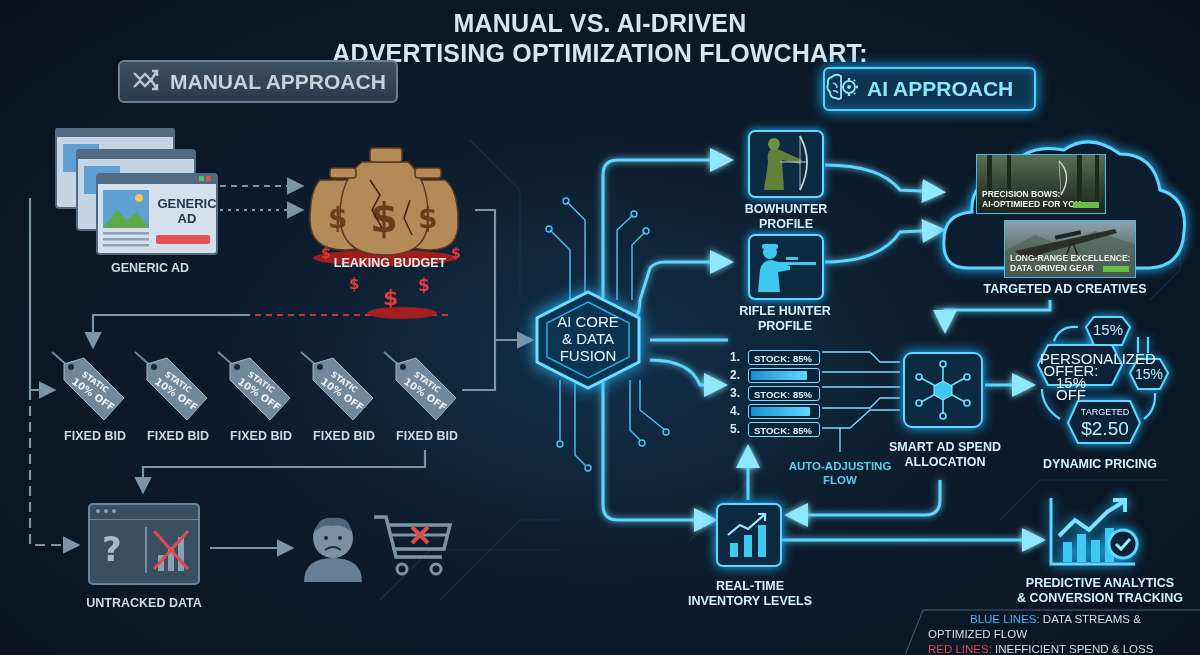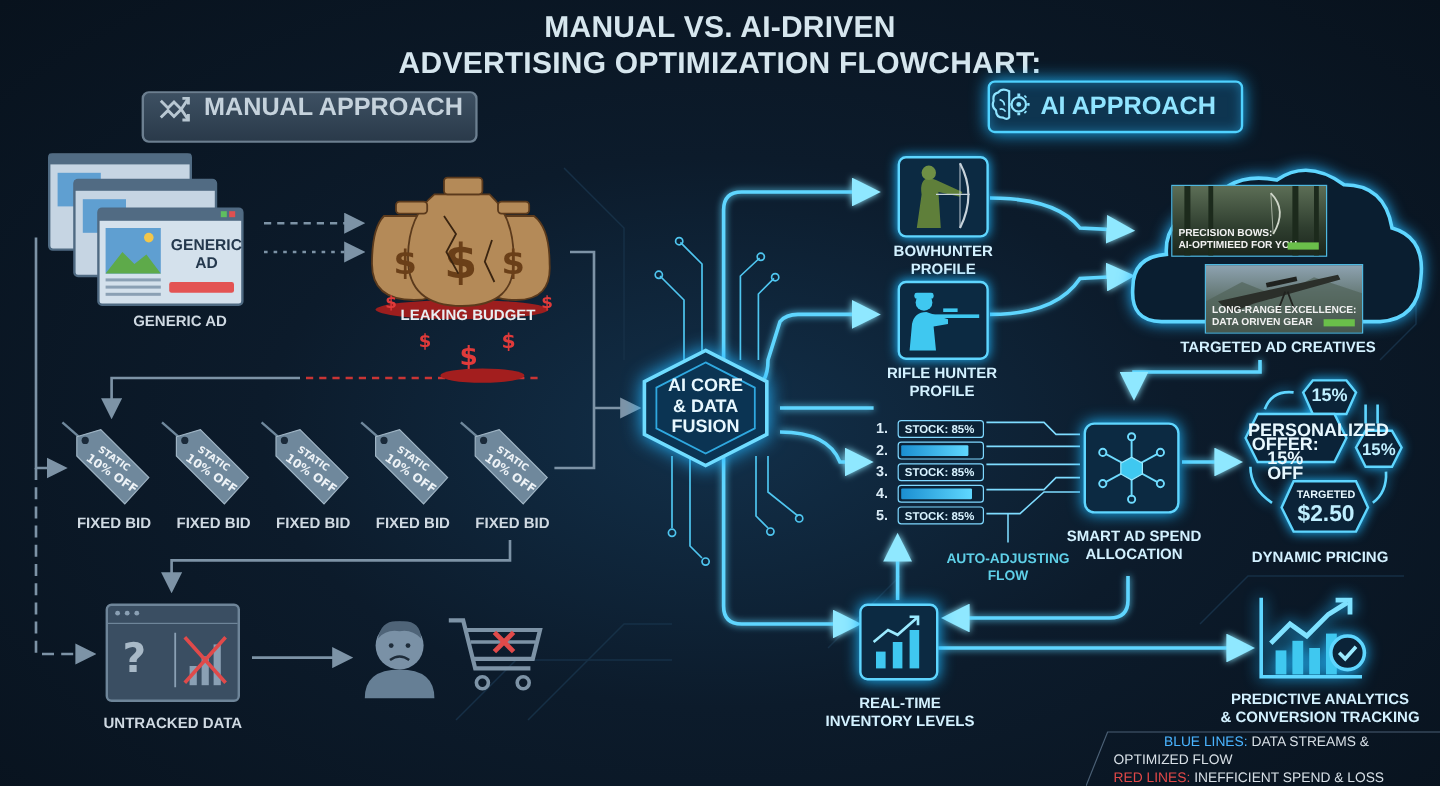--- a/index.html
+++ b/index.html
@@ -3,33 +3,33 @@
 <meta charset="utf-8">
 <style>
   html,body{margin:0;padding:0;}
   body{width:1200px;height:655px;overflow:hidden;background:#0b1623;font-family:"Liberation Sans",sans-serif;}
   #stage{position:relative;width:1200px;height:655px;background:radial-gradient(ellipse at 50% 55%,#12304a 0%,#0c1b2b 45%,#08121d 100%);overflow:hidden;}
   svg.layer{position:absolute;left:0;top:0;width:1200px;height:655px;}
   .abs{position:absolute;}
   .title{position:absolute;left:0;width:1200px;top:8px;text-align:center;color:#d6e6ee;font-weight:bold;font-size:25px;line-height:30px;letter-spacing:0.2px;}
   .lbl{position:absolute;color:#cfd9e2;font-weight:bold;font-size:12.5px;text-align:center;line-height:15px;text-transform:uppercase;}
   .lbl-ai{color:#d3f1ff;}
-  .pill-manual{position:absolute;left:118px;top:76px;width:280px;height:43px;border:2px solid #6c7f90;border-radius:6px;background:linear-gradient(#3d5062,#2a3a4a);box-sizing:border-box;display:flex;align-items:flex-start;gap:10px;padding-left:12px;}
+  .pill-manual{position:absolute;left:118px;top:60px;width:280px;height:43px;border:2px solid #6c7f90;border-radius:6px;background:linear-gradient(#3d5062,#2a3a4a);box-sizing:border-box;display:flex;align-items:center;gap:10px;padding-left:12px;}
   .pill-manual span.t{color:#c5d2dc;font-weight:bold;font-size:21px;}
   .pill-ai{position:absolute;left:823px;top:67px;width:213px;height:44px;border:2px solid #4fd2ff;border-radius:6px;background:#0e3550;box-sizing:border-box;display:flex;align-items:center;gap:8px;box-shadow:0 0 14px #1fb8ff,inset 0 0 10px #1b6d98;}
   .pill-ai span.t{color:#8fe4ff;font-weight:bold;font-size:21px;}
   .stock{position:absolute;left:748px;width:72px;height:15px;border:1.5px solid #7fd8ff;border-radius:3px;background:#0b2236;color:#d8f3ff;font-size:9.5px;font-weight:bold;line-height:15px;padding-left:5px;box-sizing:border-box;}
   .bar{position:absolute;left:748px;width:72px;height:15px;border:1.5px solid #7fd8ff;border-radius:3px;background:#0b2236;box-sizing:border-box;}
   .bar i{position:absolute;left:2px;top:2px;bottom:2px;width:80%;background:linear-gradient(90deg,#1b8fd1,#5fd8ff);border-radius:1px;}
   .num{position:absolute;left:730px;color:#d8eaf5;font-size:12px;font-weight:bold;}
   .legend{position:absolute;left:920px;top:612px;width:280px;height:43px;}
   .legend div{font-size:11.5px;color:#d7dfe6;line-height:15px;margin-left:8px;}
   .legend .b{color:#4ab4ff;margin-left:42px;}
   .legend .r{color:#e04848;}
-  .hexlbl{position:absolute;text-align:center;color:#e8f8ff;font-weight:bold;}
+  .hexlbl{position:absolute;text-align:center;color:#e8f8ff;font-weight:normal;}
   .adcard{position:absolute;border:1.5px solid #4fb8e0;overflow:hidden;box-sizing:border-box;}
   .adcard .txt{position:absolute;left:5px;bottom:4px;color:#f1f1f1;font-weight:bold;font-size:8.5px;line-height:10px;}
   .adcard .btn{position:absolute;right:6px;bottom:5px;width:26px;height:6px;background:#6abf4a;}
 </style>
 </head>
 <body>
 
 <div id="stage">
 
   <svg class="layer" viewBox="0 0 1200 655">
@@ -145,21 +145,21 @@
             <path d="M31 15 L33 15"></path>
             <path d="M17 15 L18 15"></path>
             <path d="M29 9 L30 8"></path>
             <path d="M29 21 L30 22"></path>
           </g>
         </svg>
     </span>
     <span class="t">AI APPROACH</span>
   </div>
 
-  <div class="abs" style="left:40px;top:128px;width:170px;height:130px;text-decoration:underline;">
+  <div class="abs" style="left:55px;top:128px;width:170px;height:130px;text-decoration:underline;">
     <svg width="170" height="130" viewBox="0 0 170 130">
       <g>
         <rect x="1" y="0" width="118" height="80" rx="3" fill="#c6d5e3" stroke="#4f6a82" stroke-width="2"></rect>
         <rect x="1" y="0" width="118" height="9" fill="#516b83"></rect>
         <rect x="8" y="16" width="36" height="28" fill="#5f9fd1"></rect>
       </g>
       <g>
         <rect x="22" y="22" width="118" height="80" rx="3" fill="#c6d5e3" stroke="#4f6a82" stroke-width="2"></rect>
         <rect x="22" y="22" width="118" height="9" fill="#516b83"></rect>
         <rect x="29" y="38" width="36" height="28" fill="#5f9fd1"></rect>

